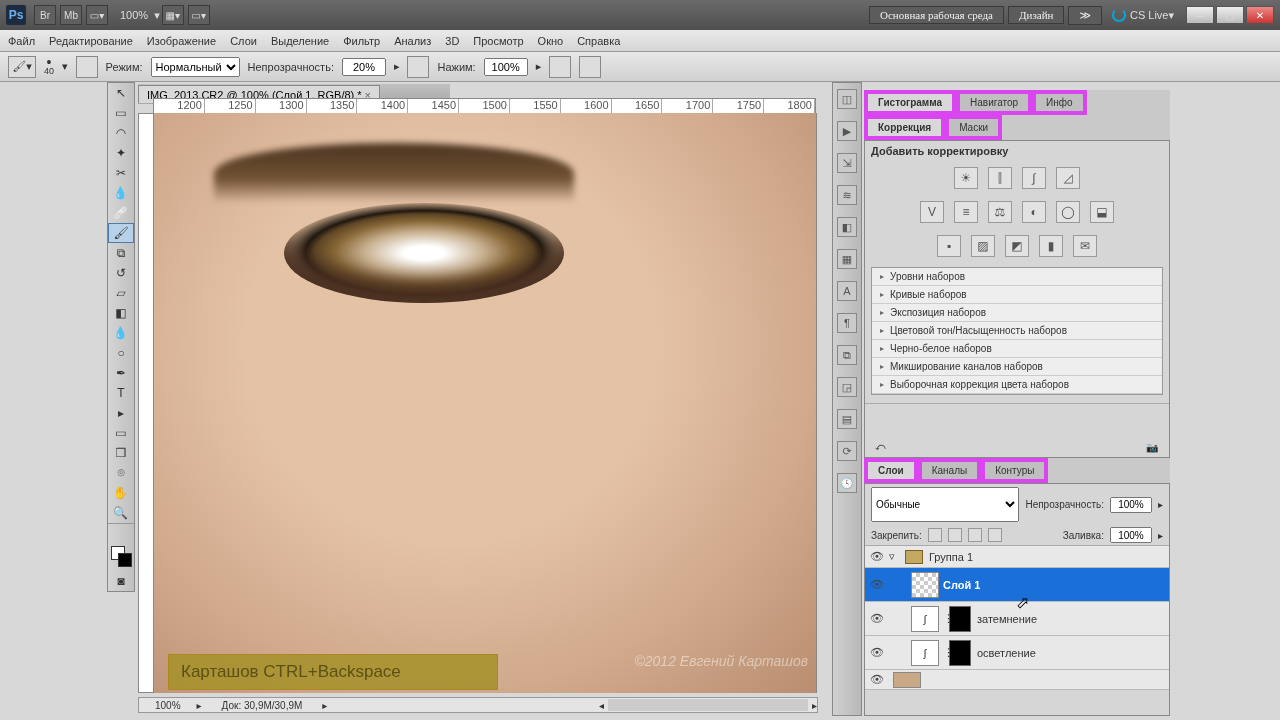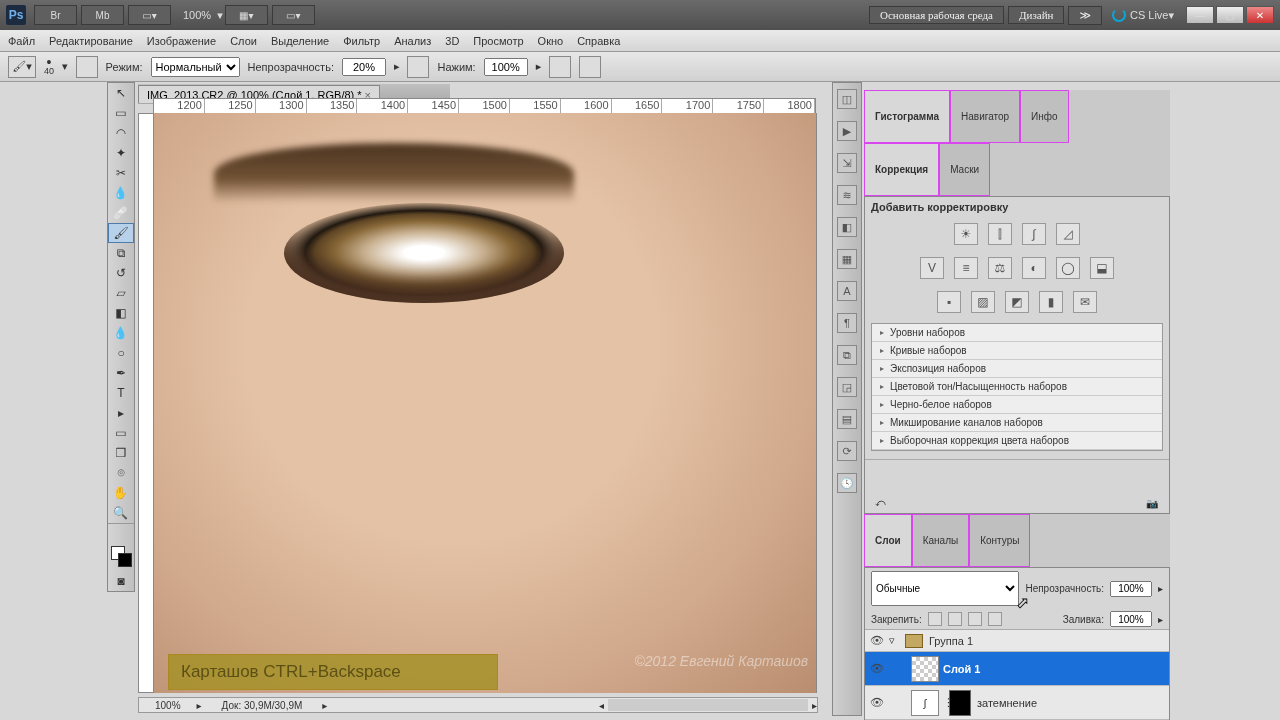--- a/index.html
+++ b/index.html
@@ -1,20 +1,20 @@
 <!DOCTYPE html>
 <html><head>
 <meta charset="utf-8">
 <style>
   * { box-sizing: border-box; margin: 0; padding: 0; font-family: Tahoma, Arial, sans-serif; }
   body { width: 1280px; height: 720px; background: #000; overflow: hidden; position: relative; }
   .app { width: 1280px; height: 720px; background: #d8d8d8; position: relative; }
   .titlebar { height: 30px; background: linear-gradient(#6a6a6a,#4f4f4f); display: flex; align-items: center; padding: 0 6px; color: #ddd; font-size: 11px; }
   .titlebar .ps-logo { width: 20px; height: 20px; background: #1d2b40; color: #6fb0e8; font-weight: bold; display: flex; align-items: center; justify-content: center; font-size: 12px; border-radius: 2px; margin-right: 6px; }
-  .titlebar .tb-icon { width: 43px; height: 20px; background: #5f5f5f; border: 1px solid #3b3b3b; margin: 0 2px; display: flex; align-items: center; justify-content: center; font-size: 10px; color: #ddd; }
+  .titlebar .tb-icon { width: 22px; height: 20px; background: #5f5f5f; border: 1px solid #3b3b3b; margin: 0 2px; display: flex; align-items: center; justify-content: center; font-size: 10px; color: #ddd; }
   .titlebar .zoom { margin-left: 4px; padding: 0 6px; }
   .titlebar .spacer { flex: 1; }
   .titlebar .workspace { background: #5c5c5c; border: 1px solid #3a3a3a; padding: 2px 10px; margin: 0 2px; color: #eee; font-size: 11px; font-family: Liberation Serif, serif; }
   .titlebar .cslive { display: flex; align-items: center; margin-left: 8px; }
   .titlebar .cslive .spin { width: 14px; height: 14px; border: 2px solid #0aa6d8; border-top-color: transparent; border-radius: 50%; margin-right: 4px; }
   .winbtns { display: flex; margin-left: 10px; }
   .winbtn { width: 28px; height: 18px; background: linear-gradient(#eee,#bbb); border: 1px solid #555; margin-left: 2px; display: flex; align-items: center; justify-content: center; font-size: 10px; }
   .winbtn.close { background: linear-gradient(#e88,#c33); color: #fff; }
   .menubar { height: 22px; background: linear-gradient(#eaeaea,#d5d5d5); border-bottom: 1px solid #999; display: flex; align-items: center; padding: 0 8px; font-size: 11px; color: #333; }
   .menubar span { margin-right: 14px; cursor: default; }
@@ -38,21 +38,21 @@
   .canvas { position: absolute; top: 113px; left: 154px; width: 663px; height: 580px; background: #cfb59e; overflow: hidden; border-right: 1px solid #888; }
   .canvas .face { position: absolute; inset: 0; background: radial-gradient(ellipse at 45% 40%, #e4c2a6 40%, #d1a98c 70%, #b98d70 100%); }
   .eye { position: absolute; top: 90px; left: 130px; width: 280px; height: 100px; background: radial-gradient(ellipse at center, #fff 10%, #c8b090 30%, #886838 45%, #5e4524 55%, #201810 60%, #c8a88a 72%); border-radius: 50%; box-shadow: 0 -20px 20px #4a3020 inset; }
   .brow { position: absolute; top: 30px; left: 60px; width: 360px; height: 60px; background: linear-gradient(#4b3420,#715234 60%,transparent); border-radius: 50% 50% 0 0; filter: blur(3px); }
   .tooltip { position: absolute; left: 168px; bottom: 30px; width: 330px; height: 36px; background: rgba(164,144,40,0.85); border: 1px solid #aa8a20; display: flex; align-items: center; padding: 0 12px; font-size: 17px; color: #5c5014; }
   .scrollbar-h { position: absolute; left: 138px; top: 697px; width: 680px; height: 16px; background: #e4e4e4; border: 1px solid #999; display: flex; align-items: center; font-size: 10px; color: #333; }
   .rightstrip { position: absolute; top: 82px; left: 832px; width: 30px; bottom: 4px; background: linear-gradient(90deg,#d0d0d0,#b8b8b8); border: 1px solid #888; display: flex; flex-direction: column; align-items: center; padding-top: 6px; gap: 12px; }
   .rightstrip .ic { width: 20px; height: 20px; background: #cacaca; border: 1px solid #888; display: flex; align-items: center; justify-content: center; font-size: 11px; color: #555; }
   .panels { position: absolute; top: 90px; left: 864px; width: 306px; bottom: 4px; display: flex; flex-direction: column; }
   .tabs { display: flex; background: #c9c9c9; font-size: 10px; }
-  .tabs .ptab { padding: 20px 10px; background: #bfbfbf; border: 1px solid #d946ef; color: #333; }
+  .tabs .ptab { padding: 3px 10px; background: #bfbfbf; border: 4px solid #d946ef; color: #333; }
   .tabs .ptab.active { background: #d8d8d8; font-weight: bold; }
   .panel-body { background: #d6d6d6; border: 1px solid #888; font-size: 10px; color: #333; }
   .adj-title { padding: 4px 6px; font-weight: bold; font-size: 11px; }
   .adj-icons { display: flex; justify-content: center; gap: 10px; padding: 6px; }
   .adj-icons .ai { width: 24px; height: 22px; background: #e2e2e2; border: 1px solid #999; display: flex; align-items: center; justify-content: center; font-size: 12px; color: #555; }
   .preset-list { margin: 4px 6px 8px; border: 1px solid #999; background: #eee; max-height: 132px; overflow: hidden; }
   .preset-list .pi { padding: 3px 8px; border-bottom: 1px solid #ccc; display: flex; align-items: center; gap: 6px; }
   .preset-list .pi::before { content: "▸"; font-size: 8px; color: #666; }
   .layers-header { display: flex; align-items: center; padding: 3px 6px; gap: 6px; font-size: 10px; }
   .layers-header select { font-size: 10px; flex: 1; height: 35px; }

